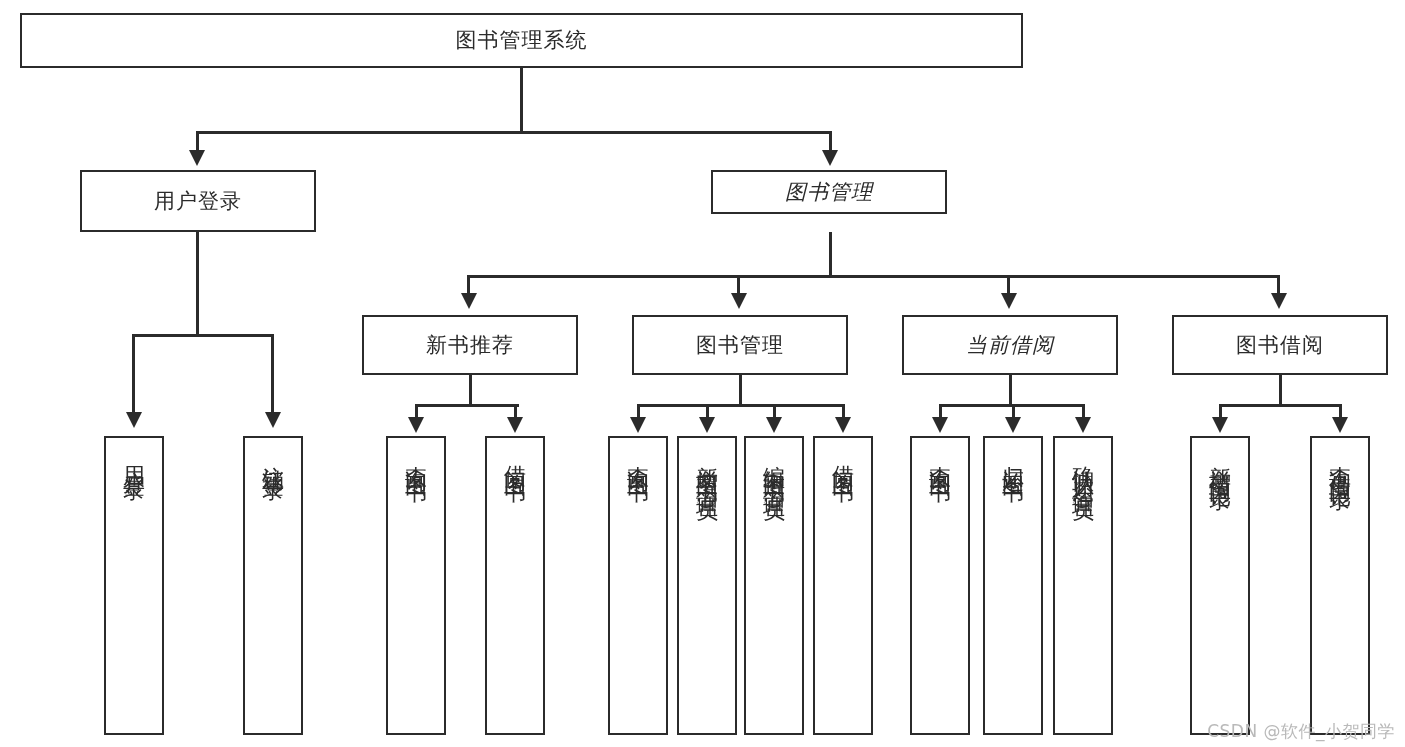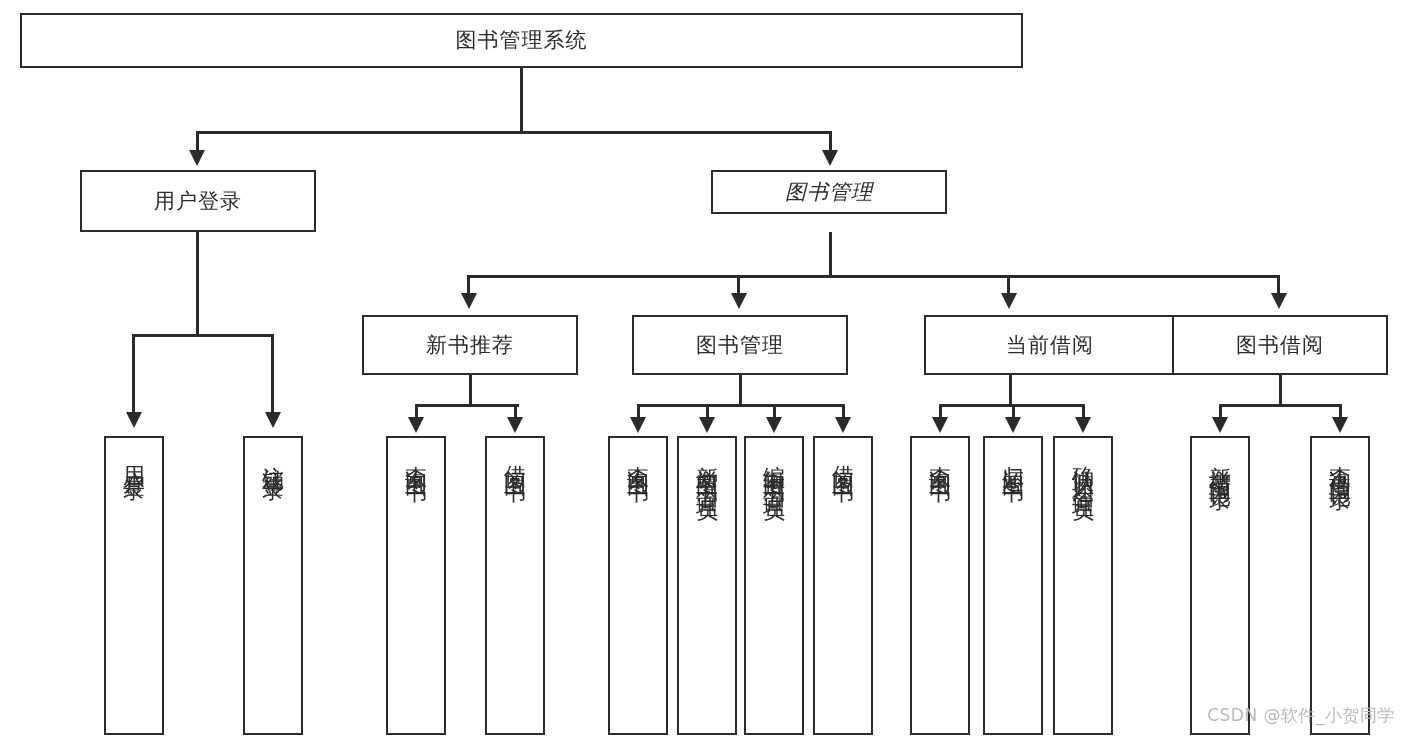--- a/index.html
+++ b/index.html
@@ -53,21 +53,21 @@
     position:absolute;
     width:0;height:0;
     border-left:8px solid transparent;
     border-right:8px solid transparent;
     border-top:16px solid #2b2b2b;
     z-index:2;
   }
   
   #watermark{
     position:absolute;
-    right:10px;bottom:20px;
+    right:10px;bottom:4px;
     font-size:17px;
     color:#b9b9b9;
     z-index:6;
     white-space:nowrap;
     letter-spacing:0.5px;
   }
 </style>
 </head>
 <body>
 
@@ -142,21 +142,21 @@
   <div class="node h-node" style="left:711px;top:170px;width:236px;height:44px;font-style:italic;">
     <span class="lbl">图书管理</span>
   </div>
 
   <div class="node h-node" style="left:362px;top:315px;width:216px;height:60px;align-items:center;">
     <span class="lbl">新书推荐</span>
   </div>
   <div class="node h-node" style="left:632px;top:315px;width:216px;height:60px;">
     <span class="lbl">图书管理</span>
   </div>
-  <div class="node h-node" style="left:924px;top:315px;width:252px;height:60px;">
+  <div class="node h-node" style="left:902px;top:315px;width:216px;height:60px;font-style:italic;">
     <span class="lbl">当前借阅</span>
   </div>
   <div class="node h-node" style="left:1172px;top:315px;width:216px;height:60px;">
     <span class="lbl">图书借阅</span>
   </div>
 
   <div class="node v-node" style="left:104px;top:436px;width:60px;height:299px;">
     <span class="lbl">用户登录</span>
   </div>
   <div class="node v-node" style="left:243px;top:436px;width:60px;height:299px;">

